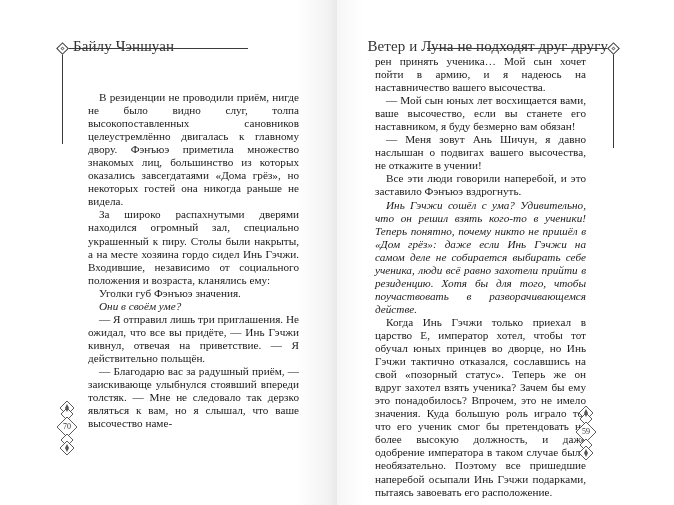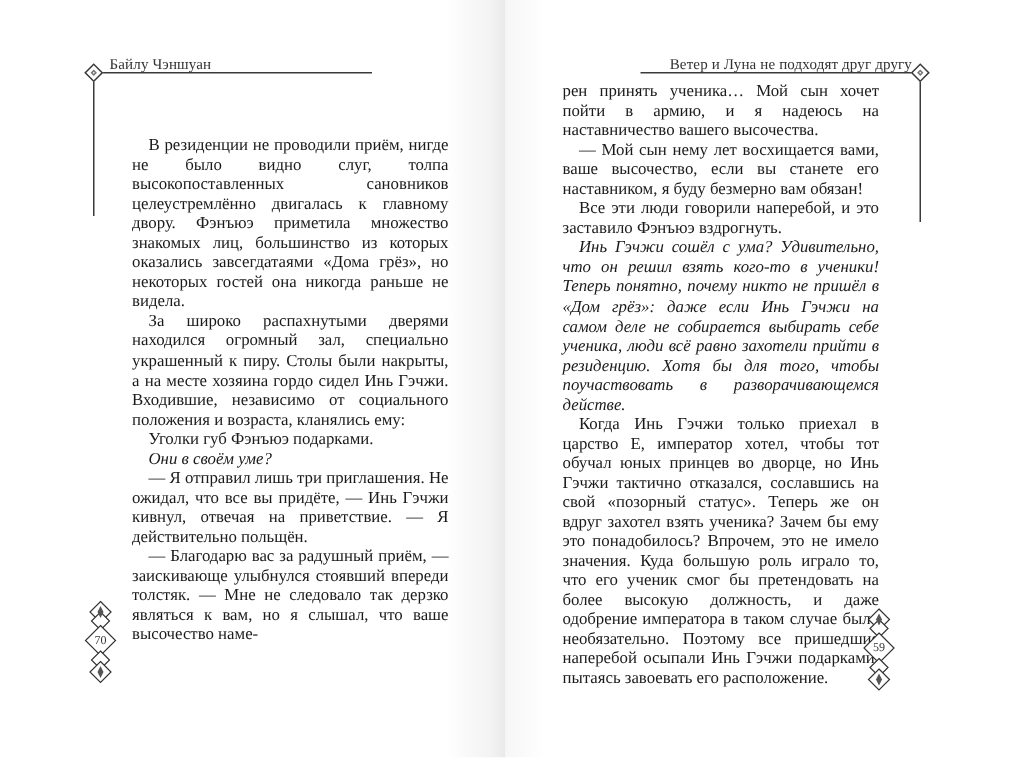--- a/index.html
+++ b/index.html
@@ -10,21 +10,21 @@
     color: #1a1a1a;
   }
   .spread { position: absolute; left: 0; top: 0; width: 674px; height: 505px; }
   .page { position: absolute; top: 0; height: 505px; }
   .page.left { left: 0; width: 337px;
     background: linear-gradient(to right, #ffffff 0%, #ffffff 88%, #f3f3f3 97%, #e9e9e9 100%); }
   .page.right { left: 337px; width: 337px;
     background: linear-gradient(to left, #ffffff 0%, #ffffff 92%, #f6f6f6 100%); }
 
   .running-head {
-    position: absolute; top: 38px; font-size: 10px; color: #333;
+    position: absolute; top: 38px; font-size: 15px; color: #333;
     letter-spacing: 0.1px; white-space: nowrap;
   }
   .left .running-head { left: 73px; }
   .right .running-head { right: 66px; text-align: right; }
 
   .rule-h { position: absolute; top: 48px; height: 1px; background: #3a3a3a; }
   .left .rule-h { left: 62px; width: 186px; }
   .right .rule-h { left: 90px; width: 186px; }
 
   .rule-v { position: absolute; top: 48px; width: 1px; height: 96px; background: #3a3a3a; }
@@ -69,21 +69,21 @@
 
   <div class="page left">
     <div class="running-head">Байлу Чэншуан</div>
     <div class="rule-h"></div>
     <div class="rule-v"></div>
     <div class="corner-diamond"></div>
 
     <div class="text">
       <p>В резиденции не проводили приём, нигде не было видно слуг, толпа высокопоставленных сановников целеустремлённо двигалась к главному двору. Фэнъюэ приметила множество знакомых лиц, большинство из которых оказались завсегдатаями «Дома грёз», но некоторых гостей она никогда раньше не видела.</p>
       <p>За широко распахнутыми дверями находился огромный зал, специально украшенный к пиру. Столы были накрыты, а на месте хозяина гордо сидел Инь Гэчжи. Входившие, независимо от социального положения и возраста, кланялись ему:</p>
-      <p>Уголки губ Фэнъюэ подарками.</p>
+      <p>Уголки губ Фэнъюэ значения.</p>
       <p class="it">Они в своём уме?</p>
       <p>— Я отправил лишь три приглашения. Не ожидал, что все вы придёте, — Инь Гэчжи кивнул, отвечая на приветствие. — Я действительно польщён.</p>
       <p>— Благодарю вас за радушный приём, — заискивающе улыбнулся стоявший впереди толстяк. — Мне не следовало так дерзко являться к вам, но я слышал, что ваше высочество наме-</p>
     </div>
 
     <div class="ornament">
       <svg width="22" height="56" viewBox="0 0 22 56">
         <g fill="#fff" stroke="#333" stroke-width="0.8">
           <polygon points="11,1 18,8 11,15 4,8"></polygon>
           <polygon points="11,8 17,14 11,20 5,14"></polygon>
@@ -101,21 +101,22 @@
   </div>
 
   <div class="page right">
     <div class="running-head">Ветер и Луна не подходят друг другу</div>
     <div class="rule-h"></div>
     <div class="rule-v"></div>
     <div class="corner-diamond"></div>
 
     <div class="text">
       <p class="cont">рен принять ученика… Мой сын хочет пойти в армию, и я надеюсь на наставничество вашего высочества.</p>
-      <p>— Мой сын нему лет восхищается вами, ваше высочество, если вы станете его наставником, я буду безмерно вам обязан!</p>
+      <p>— Мой сын юных лет восхищается вами, ваше высочество, если вы станете его наставником, я буду безмерно вам обязан!</p>
+      <p>— Меня зовут Ань Шичун, я давно наслышан о подвигах вашего высочества, не откажите в учении!</p>
       <p>Все эти люди говорили наперебой, и это заставило Фэнъюэ вздрогнуть.</p>
       <p class="it">Инь Гэчжи сошёл с ума? Удивительно, что он решил взять кого-то в ученики! Теперь понятно, почему никто не пришёл в «Дом грёз»: даже если Инь Гэчжи на самом деле не собирается выбирать себе ученика, люди всё равно захотели прийти в резиденцию. Хотя бы для того, чтобы поучаствовать в разворачивающемся действе.</p>
       <p>Когда Инь Гэчжи только приехал в царство Е, император хотел, чтобы тот обучал юных принцев во дворце, но Инь Гэчжи тактично отказался, сославшись на свой «позорный статус». Теперь же он вдруг захотел взять ученика? Зачем бы ему это понадобилось? Впрочем, это не имело значения. Куда большую роль играло то, что его ученик смог бы претендовать на более высокую должность, и даже одобрение императора в таком случае было необязательно. Поэтому все пришедшие наперебой осыпали Инь Гэчжи подарками, пытаясь завоевать его расположение.</p>
     </div>
 
     <div class="ornament">
       <svg width="22" height="56" viewBox="0 0 22 56">
         <g fill="#fff" stroke="#333" stroke-width="0.8">
           <polygon points="11,1 18,8 11,15 4,8"></polygon>
           <polygon points="11,8 17,14 11,20 5,14"></polygon>

